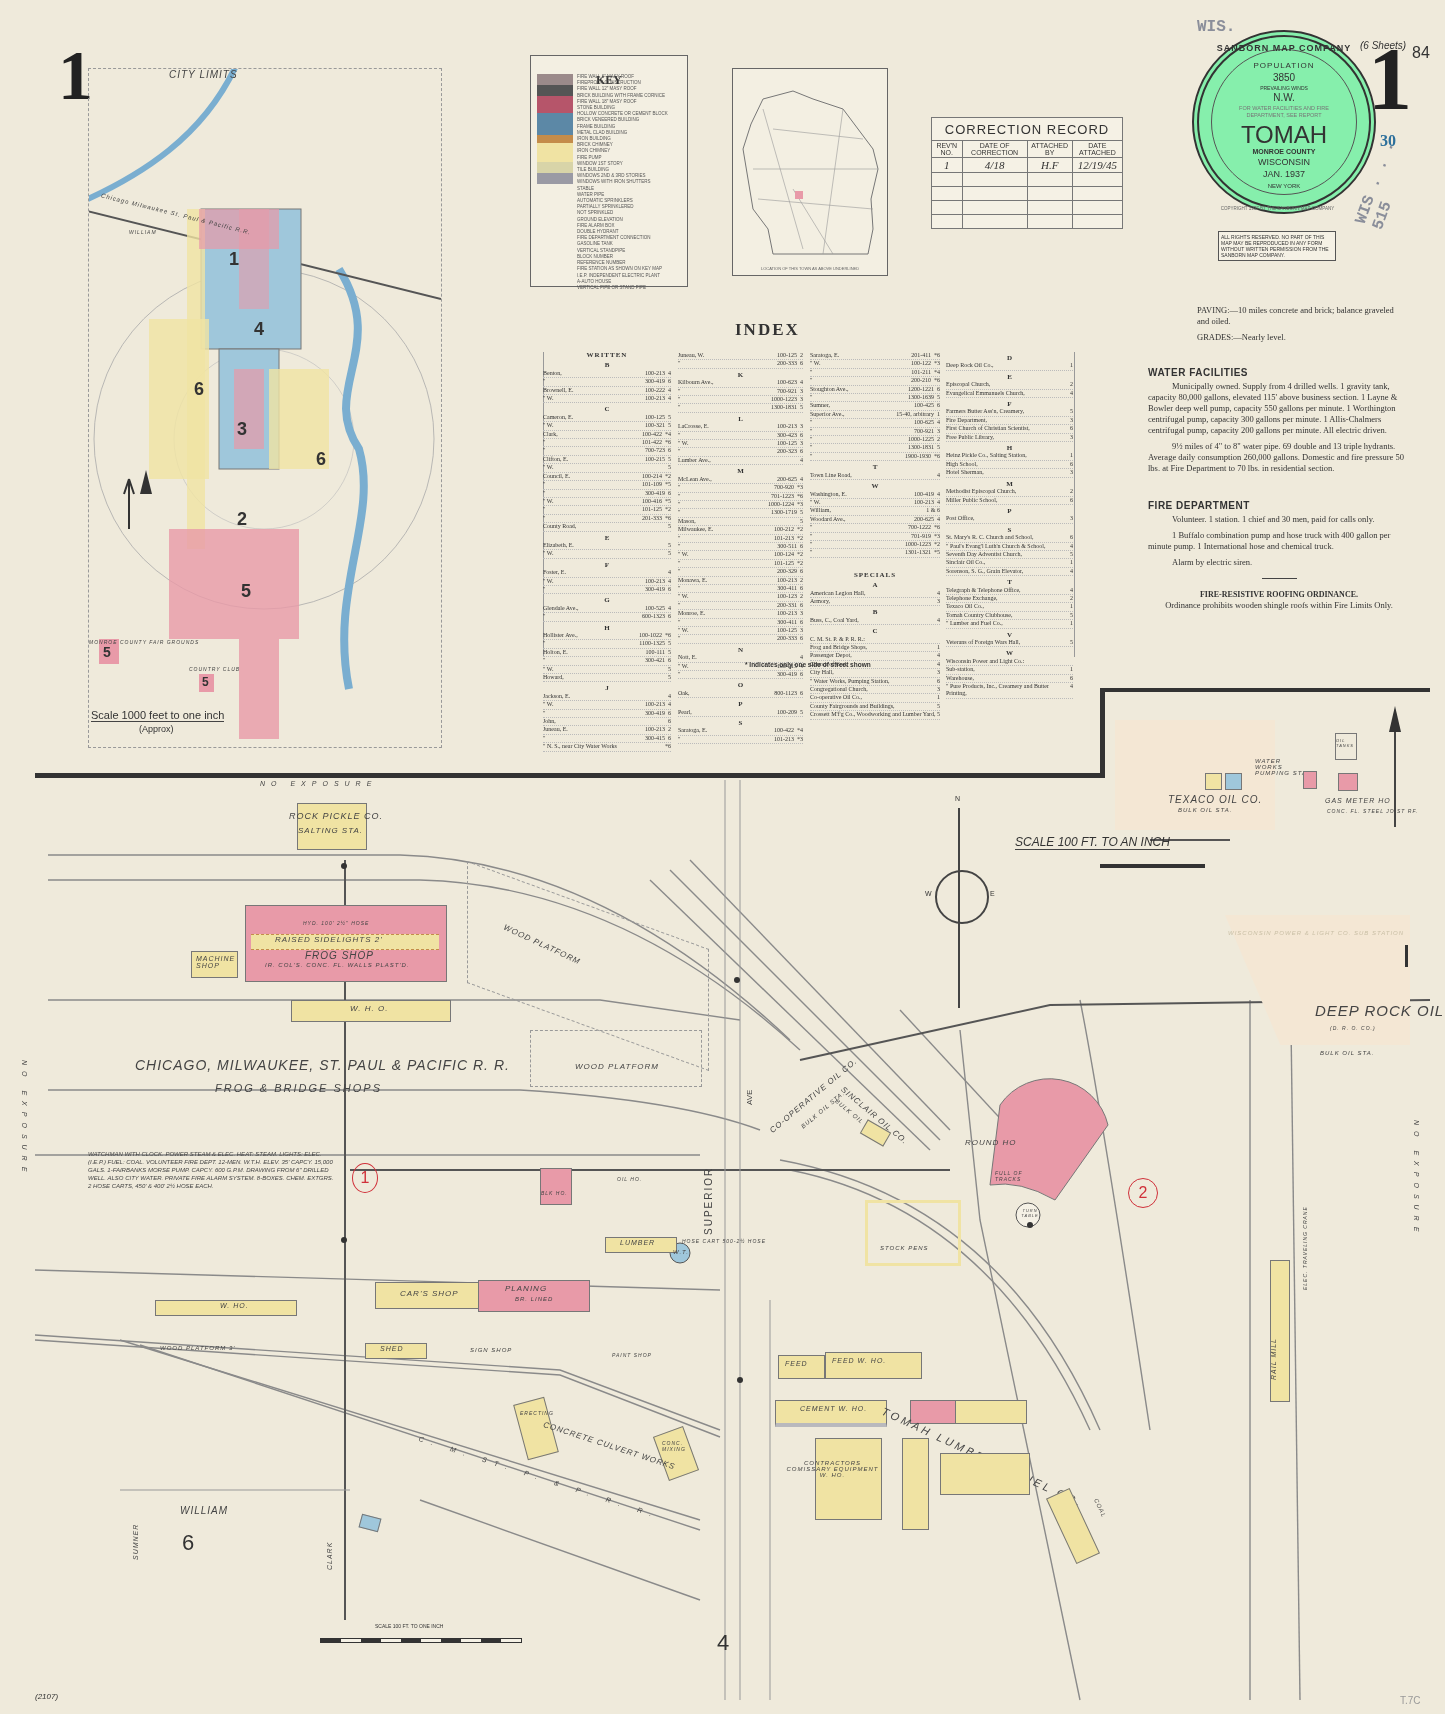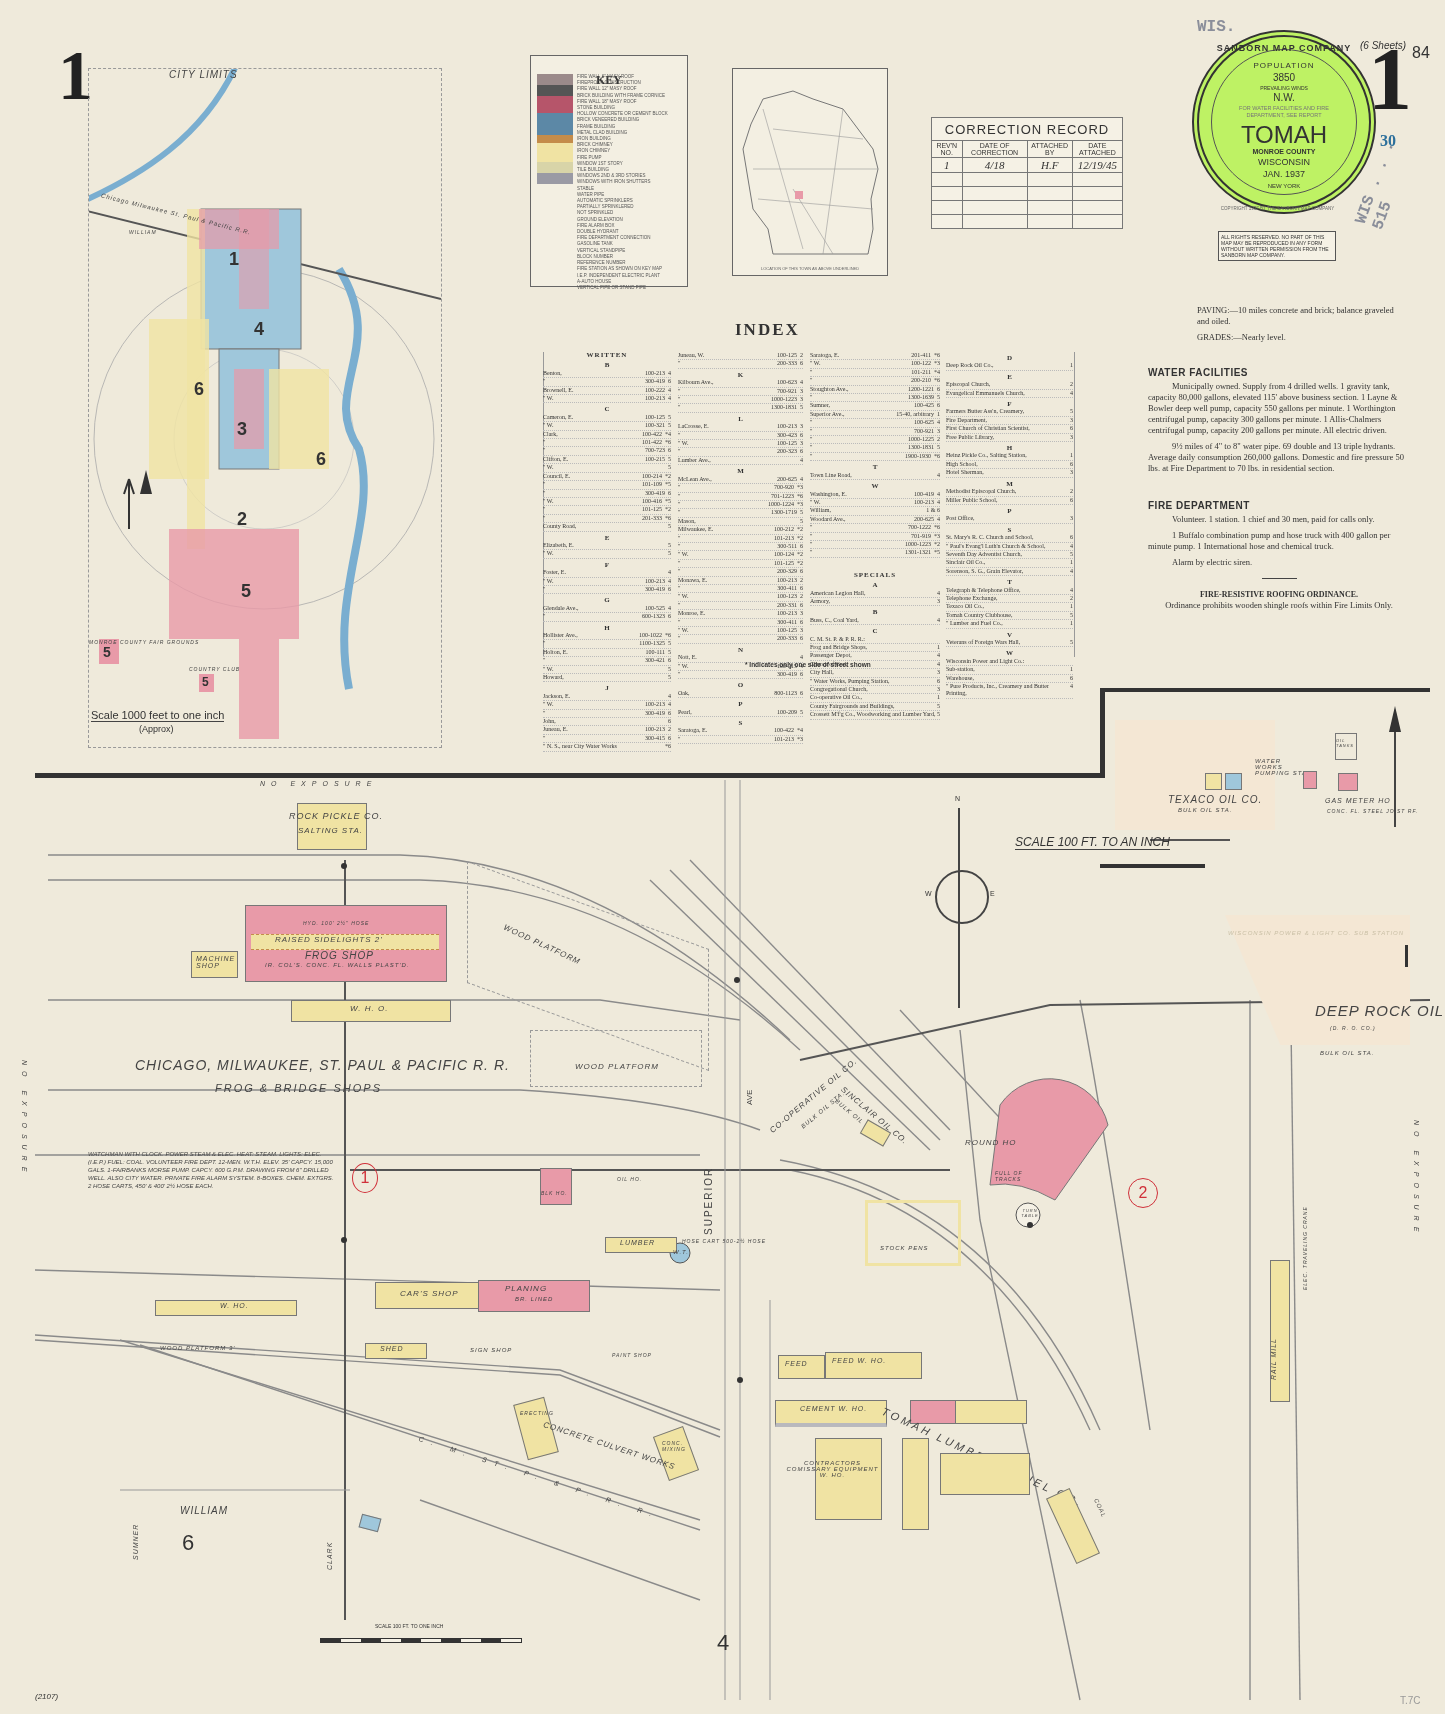--- a/index.html
+++ b/index.html
@@ -8,21 +8,21 @@
   .sheet-num{font-family:"Liberation Serif",serif;font-weight:bold;font-size:70px;color:#222;}
   .serif{font-family:"Liberation Serif",serif;}
   .box{border:1.5px solid #555;}
   .frame{border:1.5px solid #666;background:#f3efe2;}
   .yel{background:#f0e3a3;border:1px solid #777;}
   .pink{background:#e89aa8;border:1px solid #777;}
   .blue{background:#9fc7db;border:1px solid #777;}
   .lbl{font-size:10px;font-style:italic;color:#444;letter-spacing:1px;white-space:nowrap;}
   .thick{position:absolute;background:#333;}
   
-  .seal{position:absolute;left:1192px;top:30px;width:170px;height:170px;border-radius:50%;border:7px double #333;background:#bef264;text-align:center;}
+  .seal{position:absolute;left:1192px;top:30px;width:170px;height:170px;border-radius:50%;border:7px double #333;background:#86efac;text-align:center;}
   .seal .inner{position:absolute;left:12px;top:12px;right:12px;bottom:12px;border-radius:50%;border:1px solid #555;}
   
   table.cr{border-collapse:collapse;position:absolute;left:931px;top:117px;width:192px;background:#f5f1e5;}
   table.cr td,table.cr th{border:1px solid #777;font-size:7px;font-weight:normal;padding:1px;height:11px;text-align:center;}
   table.cr .title{font-size:13px;letter-spacing:1px;height:20px;}
   table.cr .hw{font-family:"Liberation Serif",serif;font-style:italic;font-size:11px;}
   
   .idx{position:absolute;font-family:"Liberation Serif",serif;font-size:6px;line-height:7.4px;color:#333;}
   .idx .letter{text-align:center;font-weight:bold;font-size:7px;margin-top:3px;}
   .idx .row{display:flex;justify-content:space-between;border-bottom:1px dotted #bbb;}

